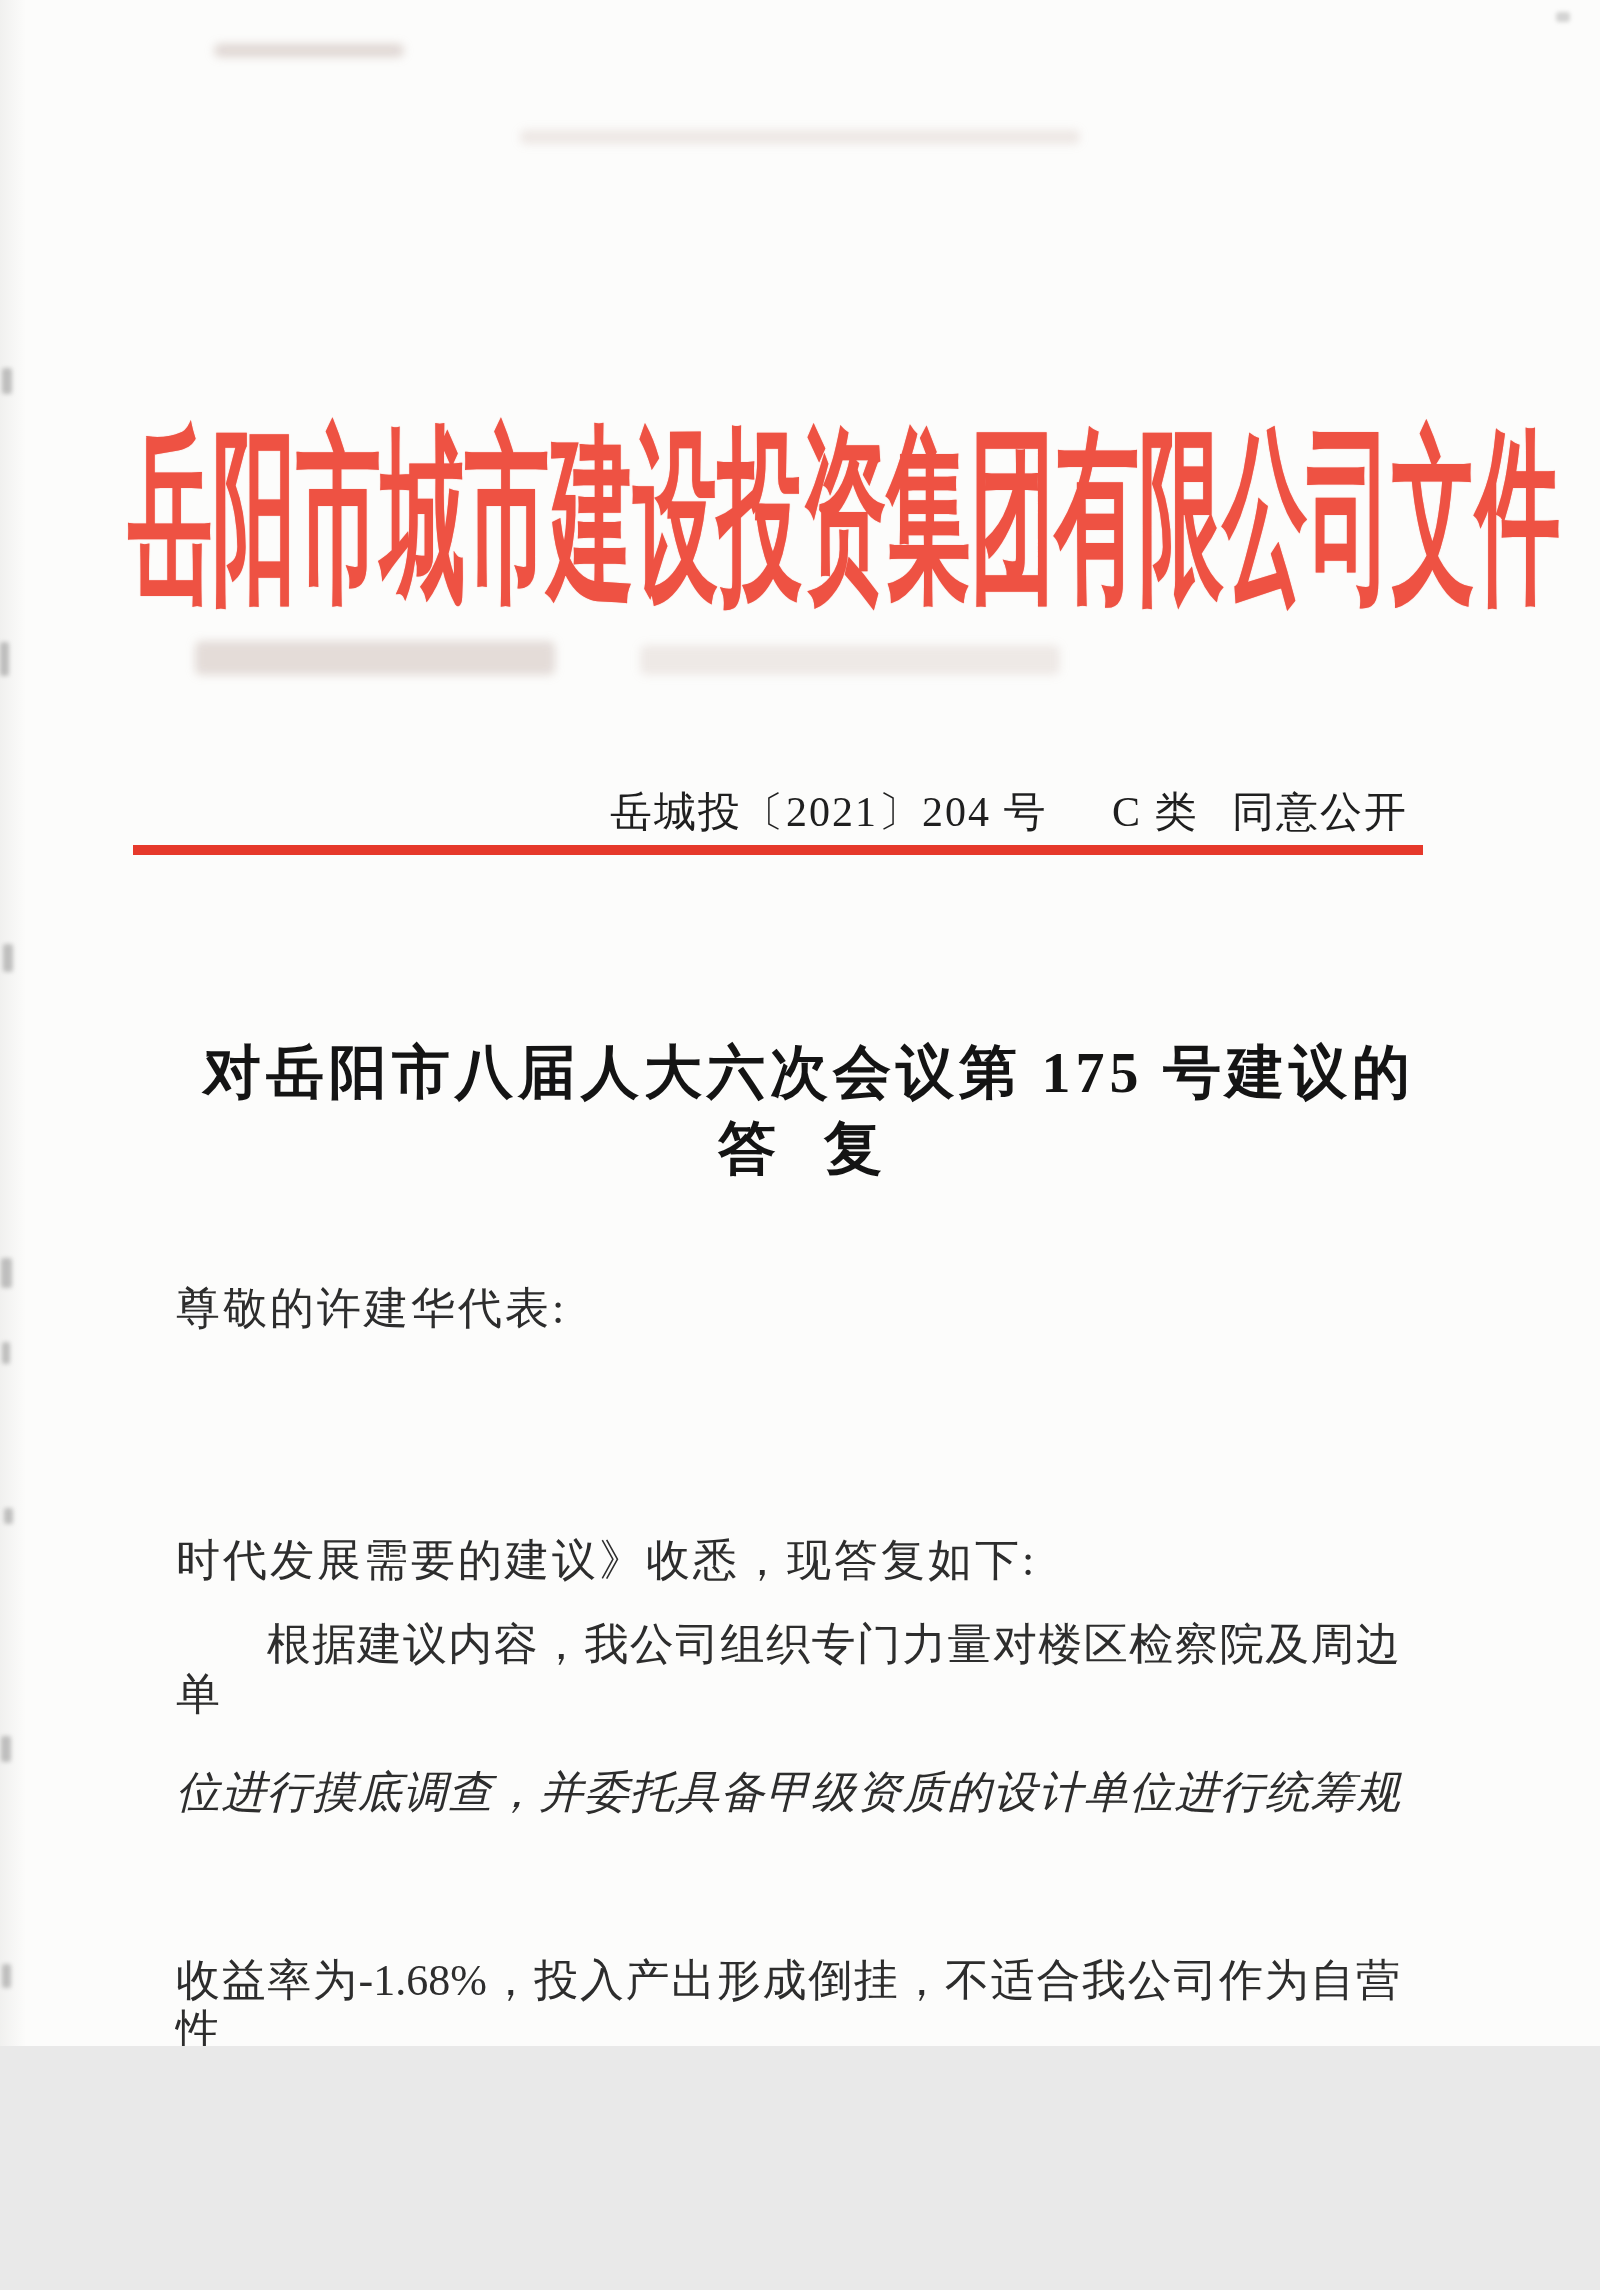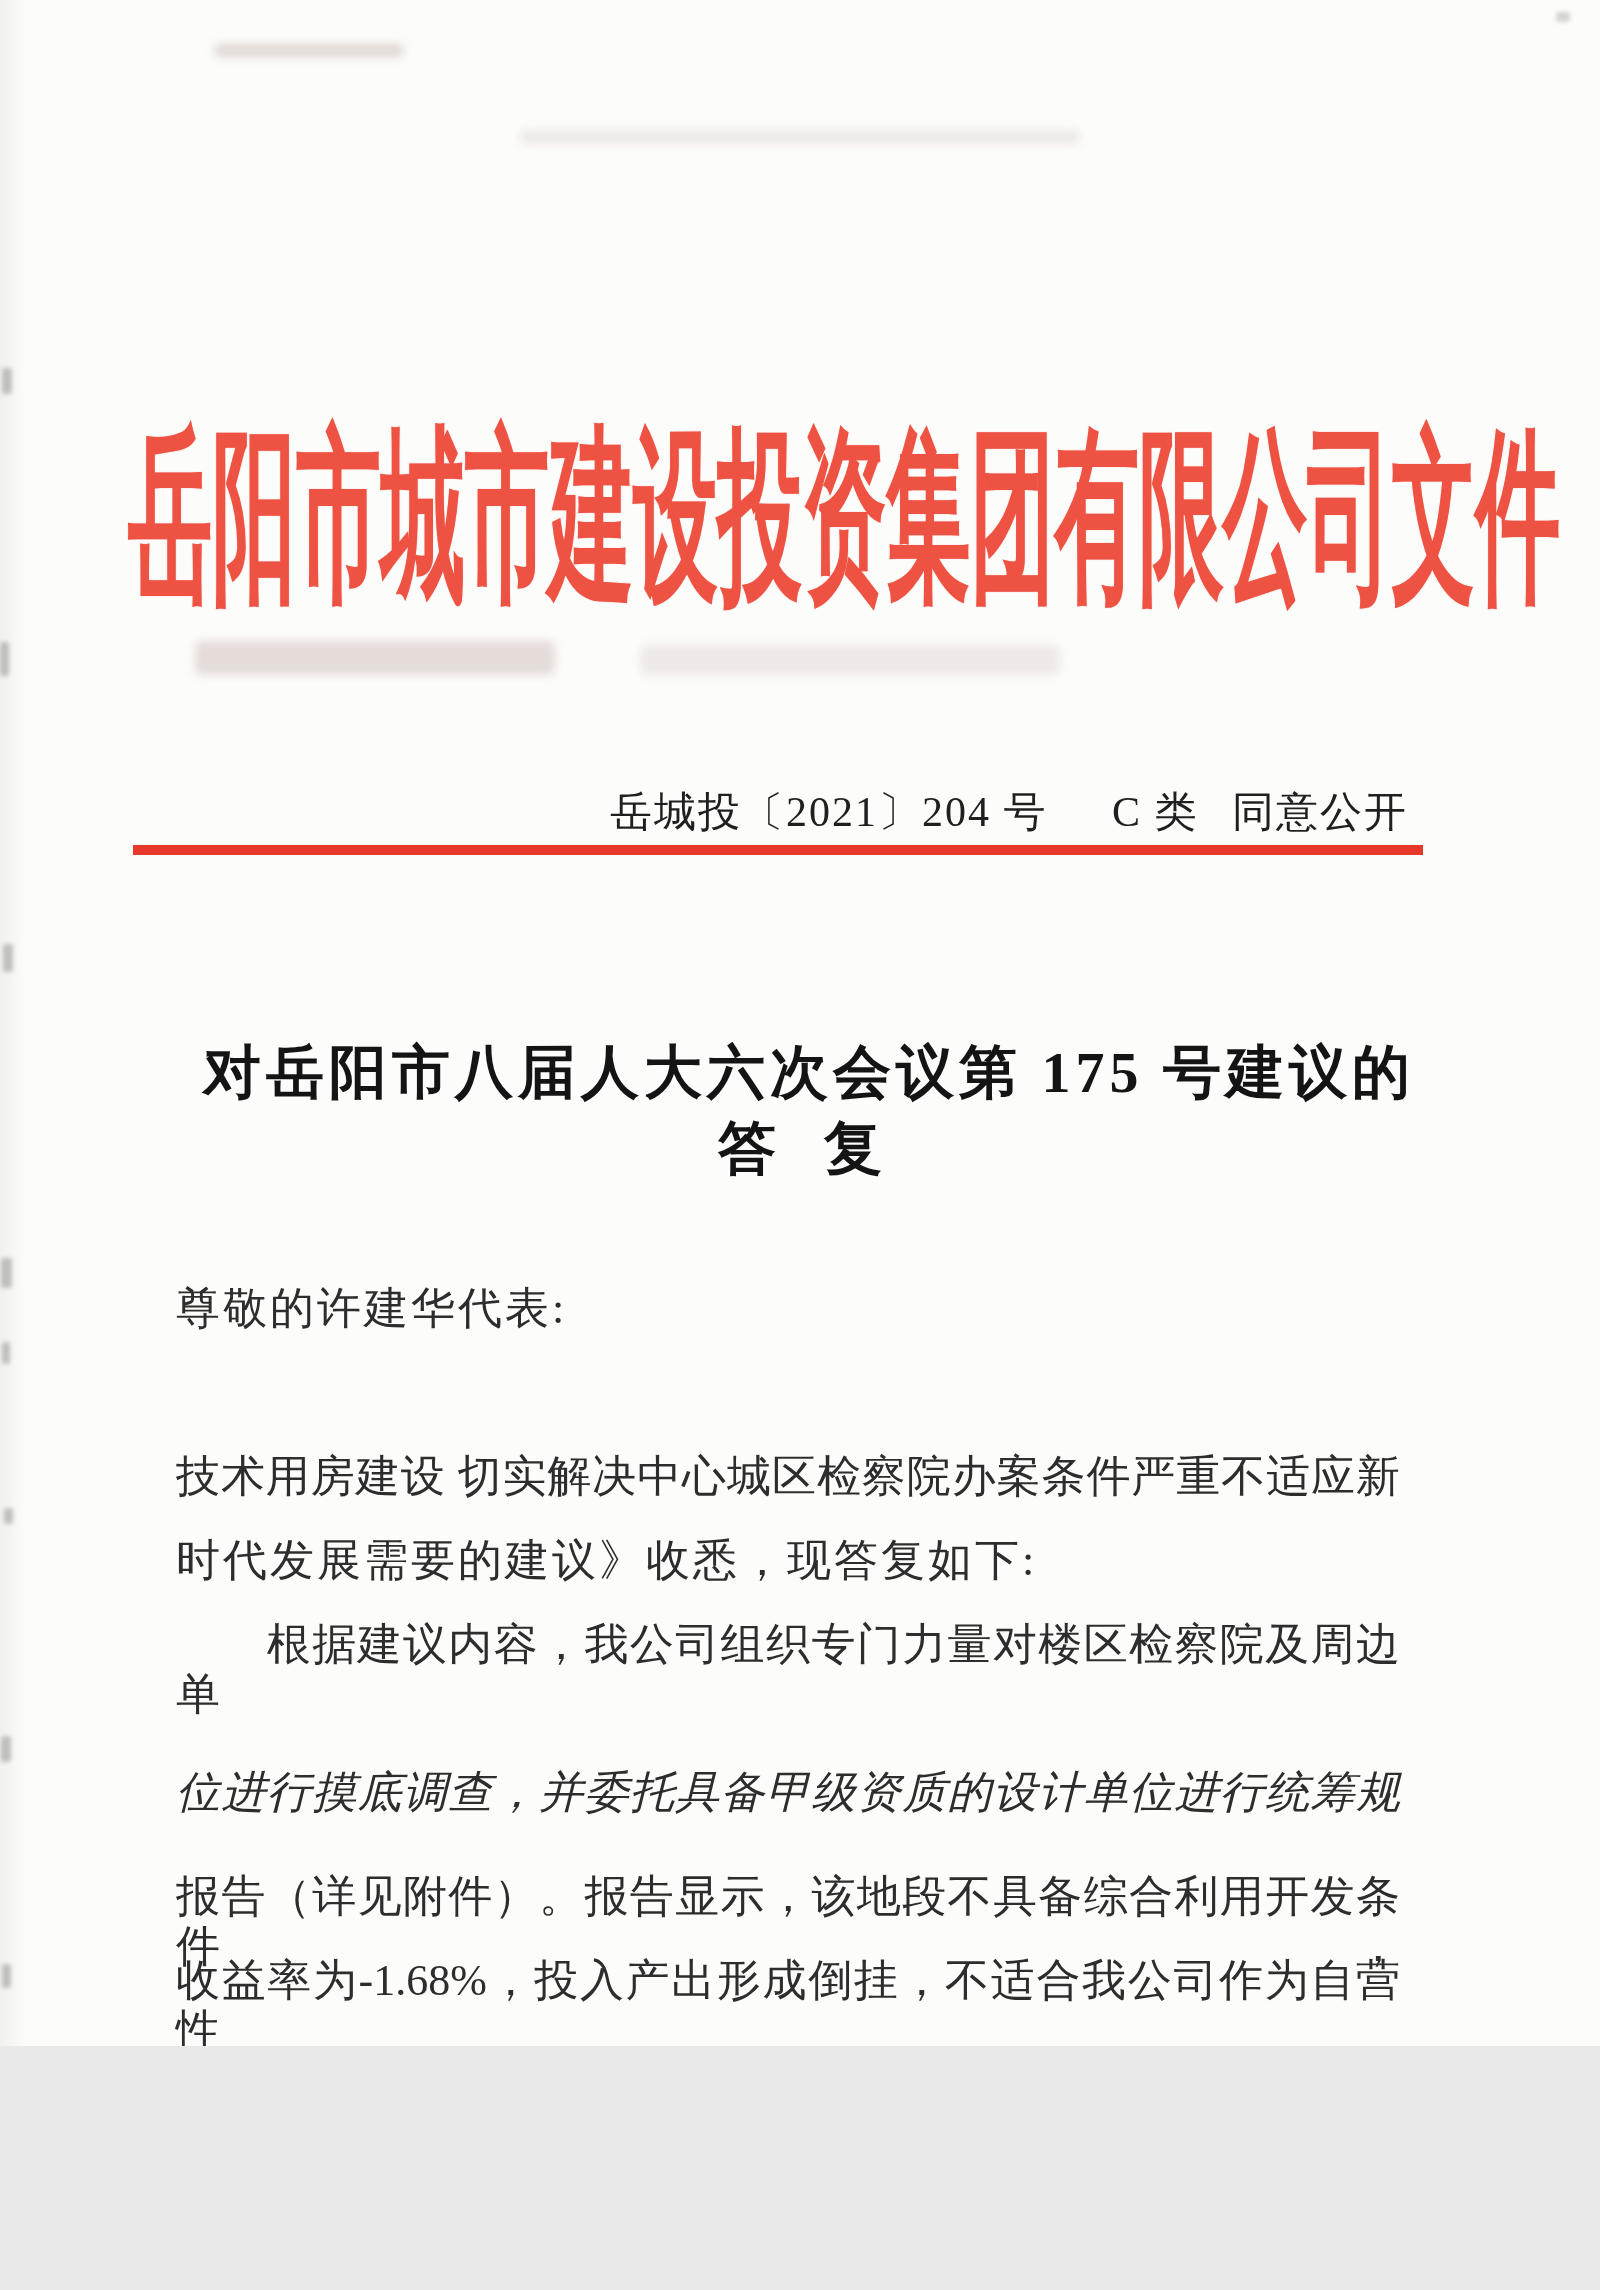--- a/index.html
+++ b/index.html
@@ -114,25 +114,23 @@
   <div class="publicity-label">同意公开</div>
 
   <div class="red-rule"></div>
 
   <div class="doc-title title-l2">对岳阳市八届人大六次会议第 175 号建议的</div>
   <div class="doc-title title-l3">
     <span>答</span><span class="gap-char">复</span>
   </div>
 
   <div class="body-line bl1">尊敬的许建华代表:</div>
-  <div class="body-line bl3 just">技术用房建设 切实解决中心城区检察院办案条件严重不适应新</div>
   <div class="body-line bl4">时代发展需要的建议》收悉，现答复如下:</div>
   <div class="body-line bl5 just">　　根据建议内容，我公司组织专门力量对楼区检察院及周边单</div>
   <div class="body-line bl6 just">位进行摸底调查，并委托具备甲级资质的设计单位进行统筹规</div>
-  <div class="body-line bl8 just">报告（详见附件）。报告显示，该地段不具备综合利用开发条件，</div>
   <div class="body-line bl9 just">收益率为-1.68%，投入产出形成倒挂，不适合我公司作为自营性</div>
 
   <div class="page-number">1</div>
 
   <div class="smudge s1"></div>
   <div class="smudge s2"></div>
   <div class="smudge s3"></div>
   <div class="smudge s4"></div>
   <div class="smudge s5"></div>
   <div class="smudge s6"></div>

